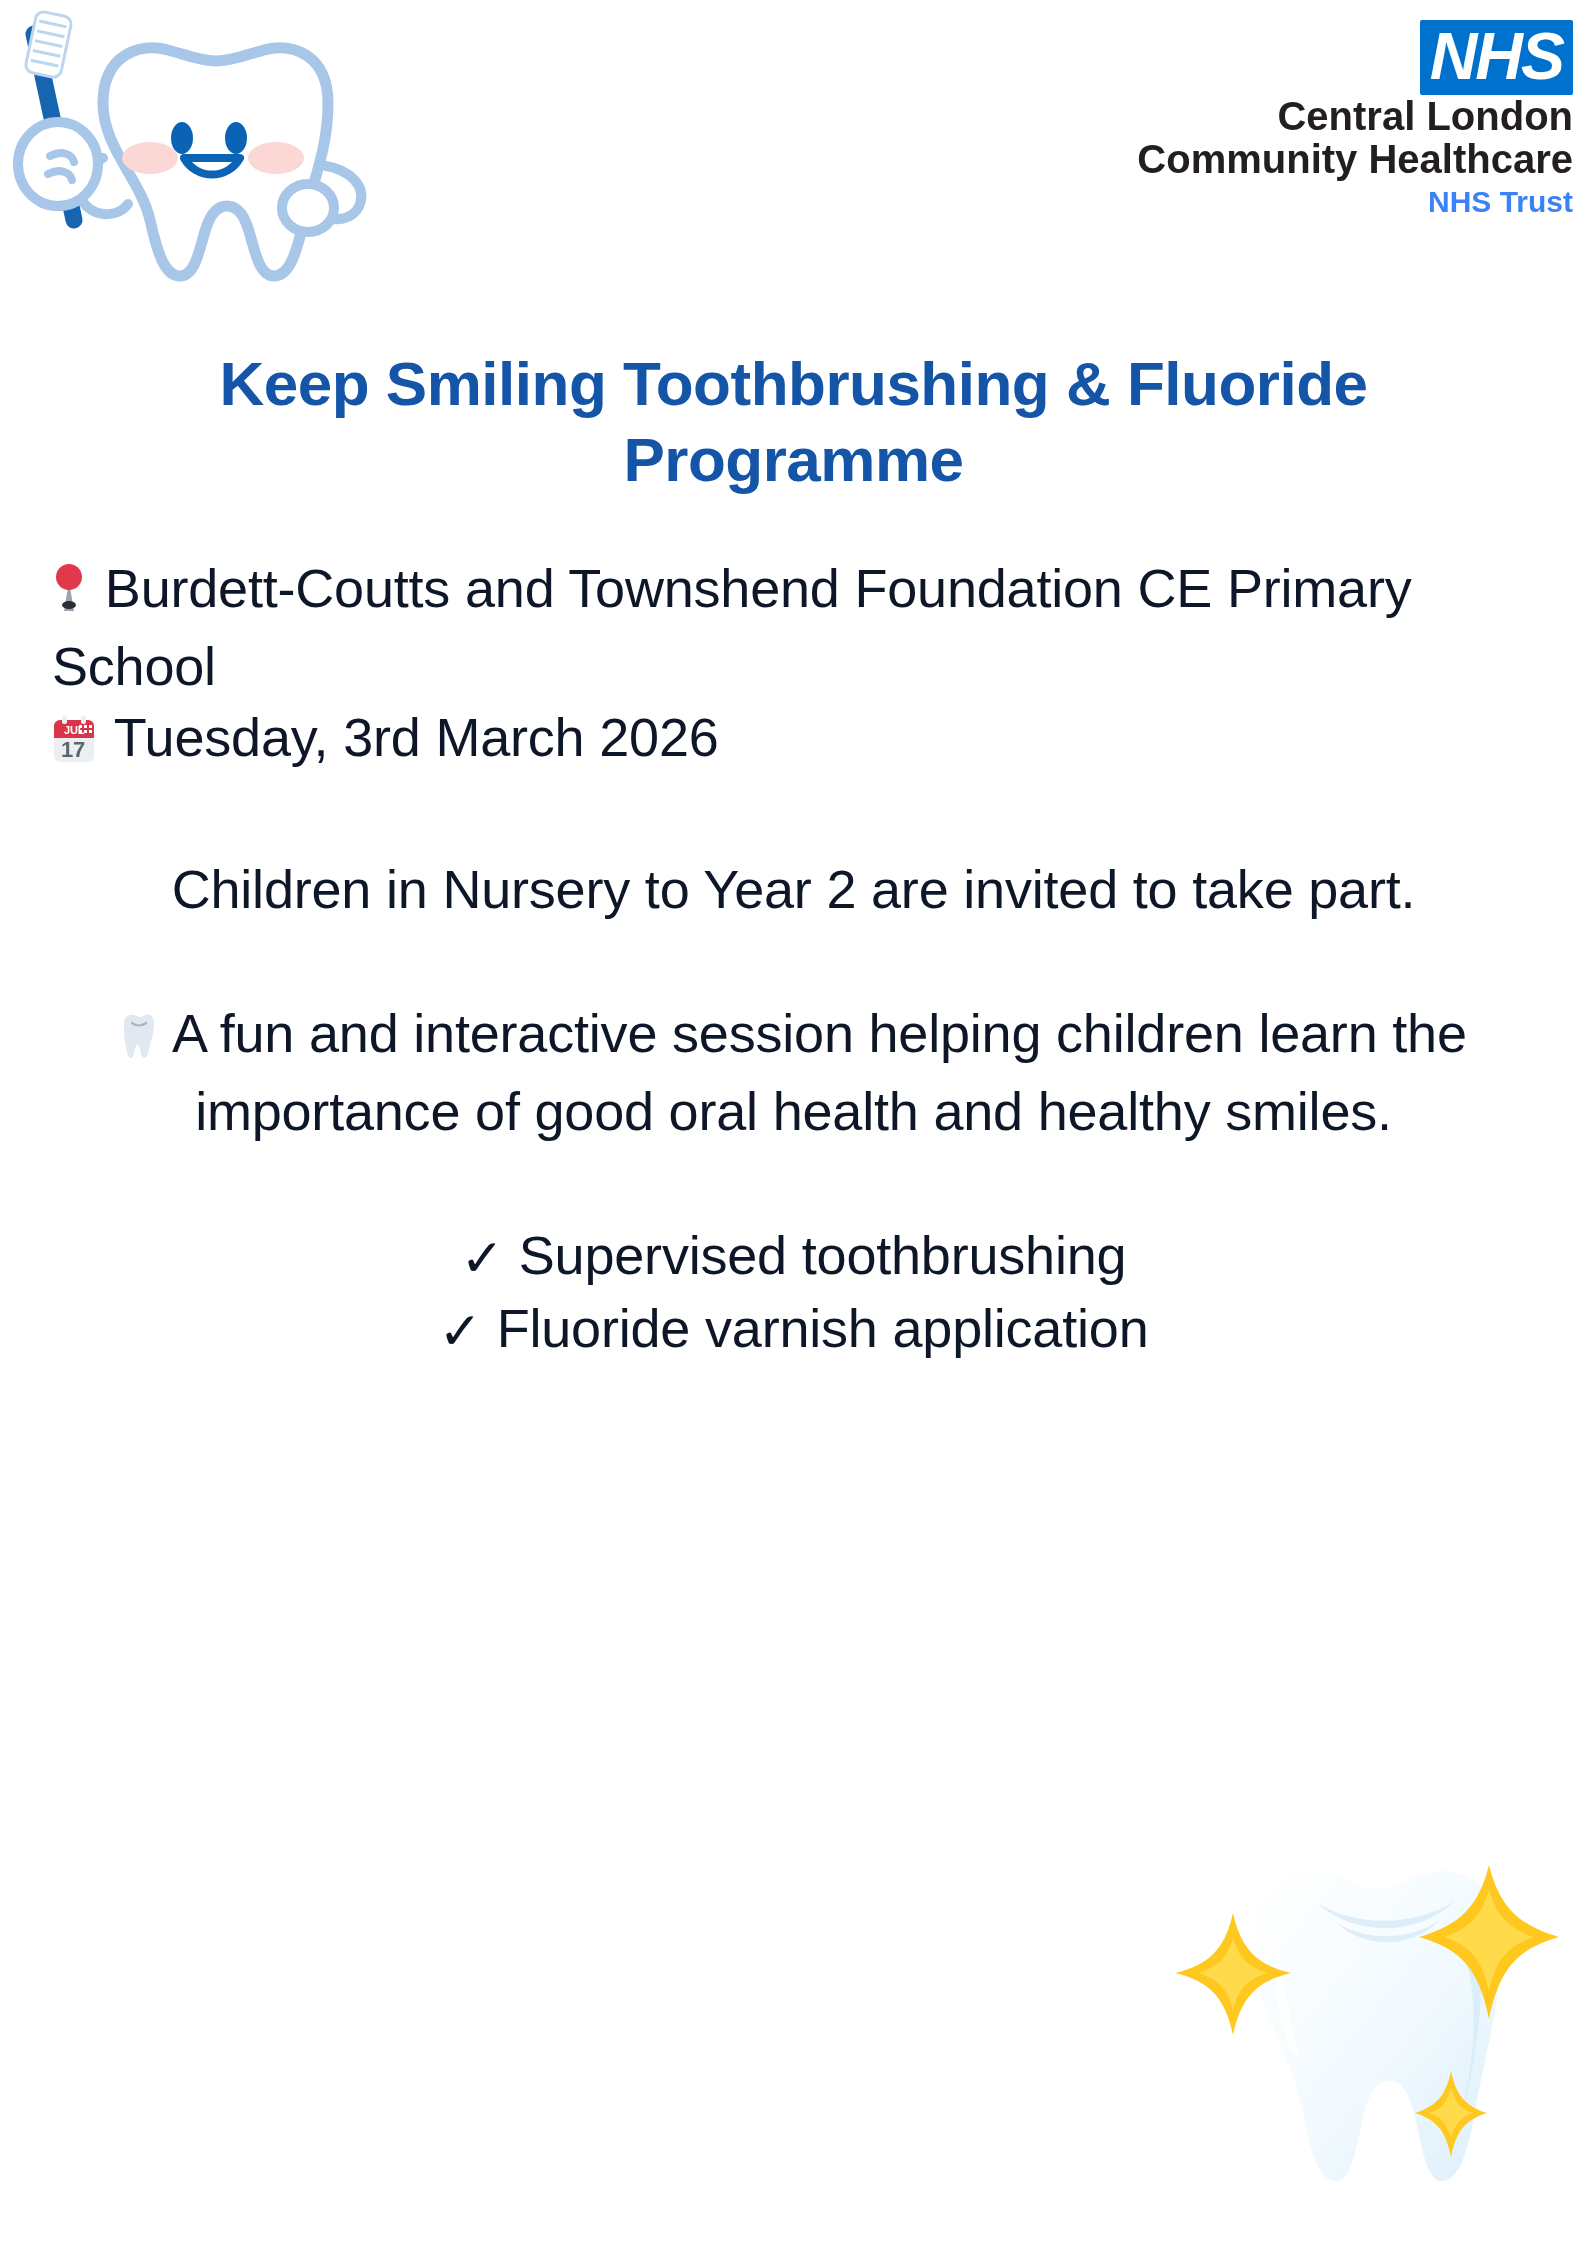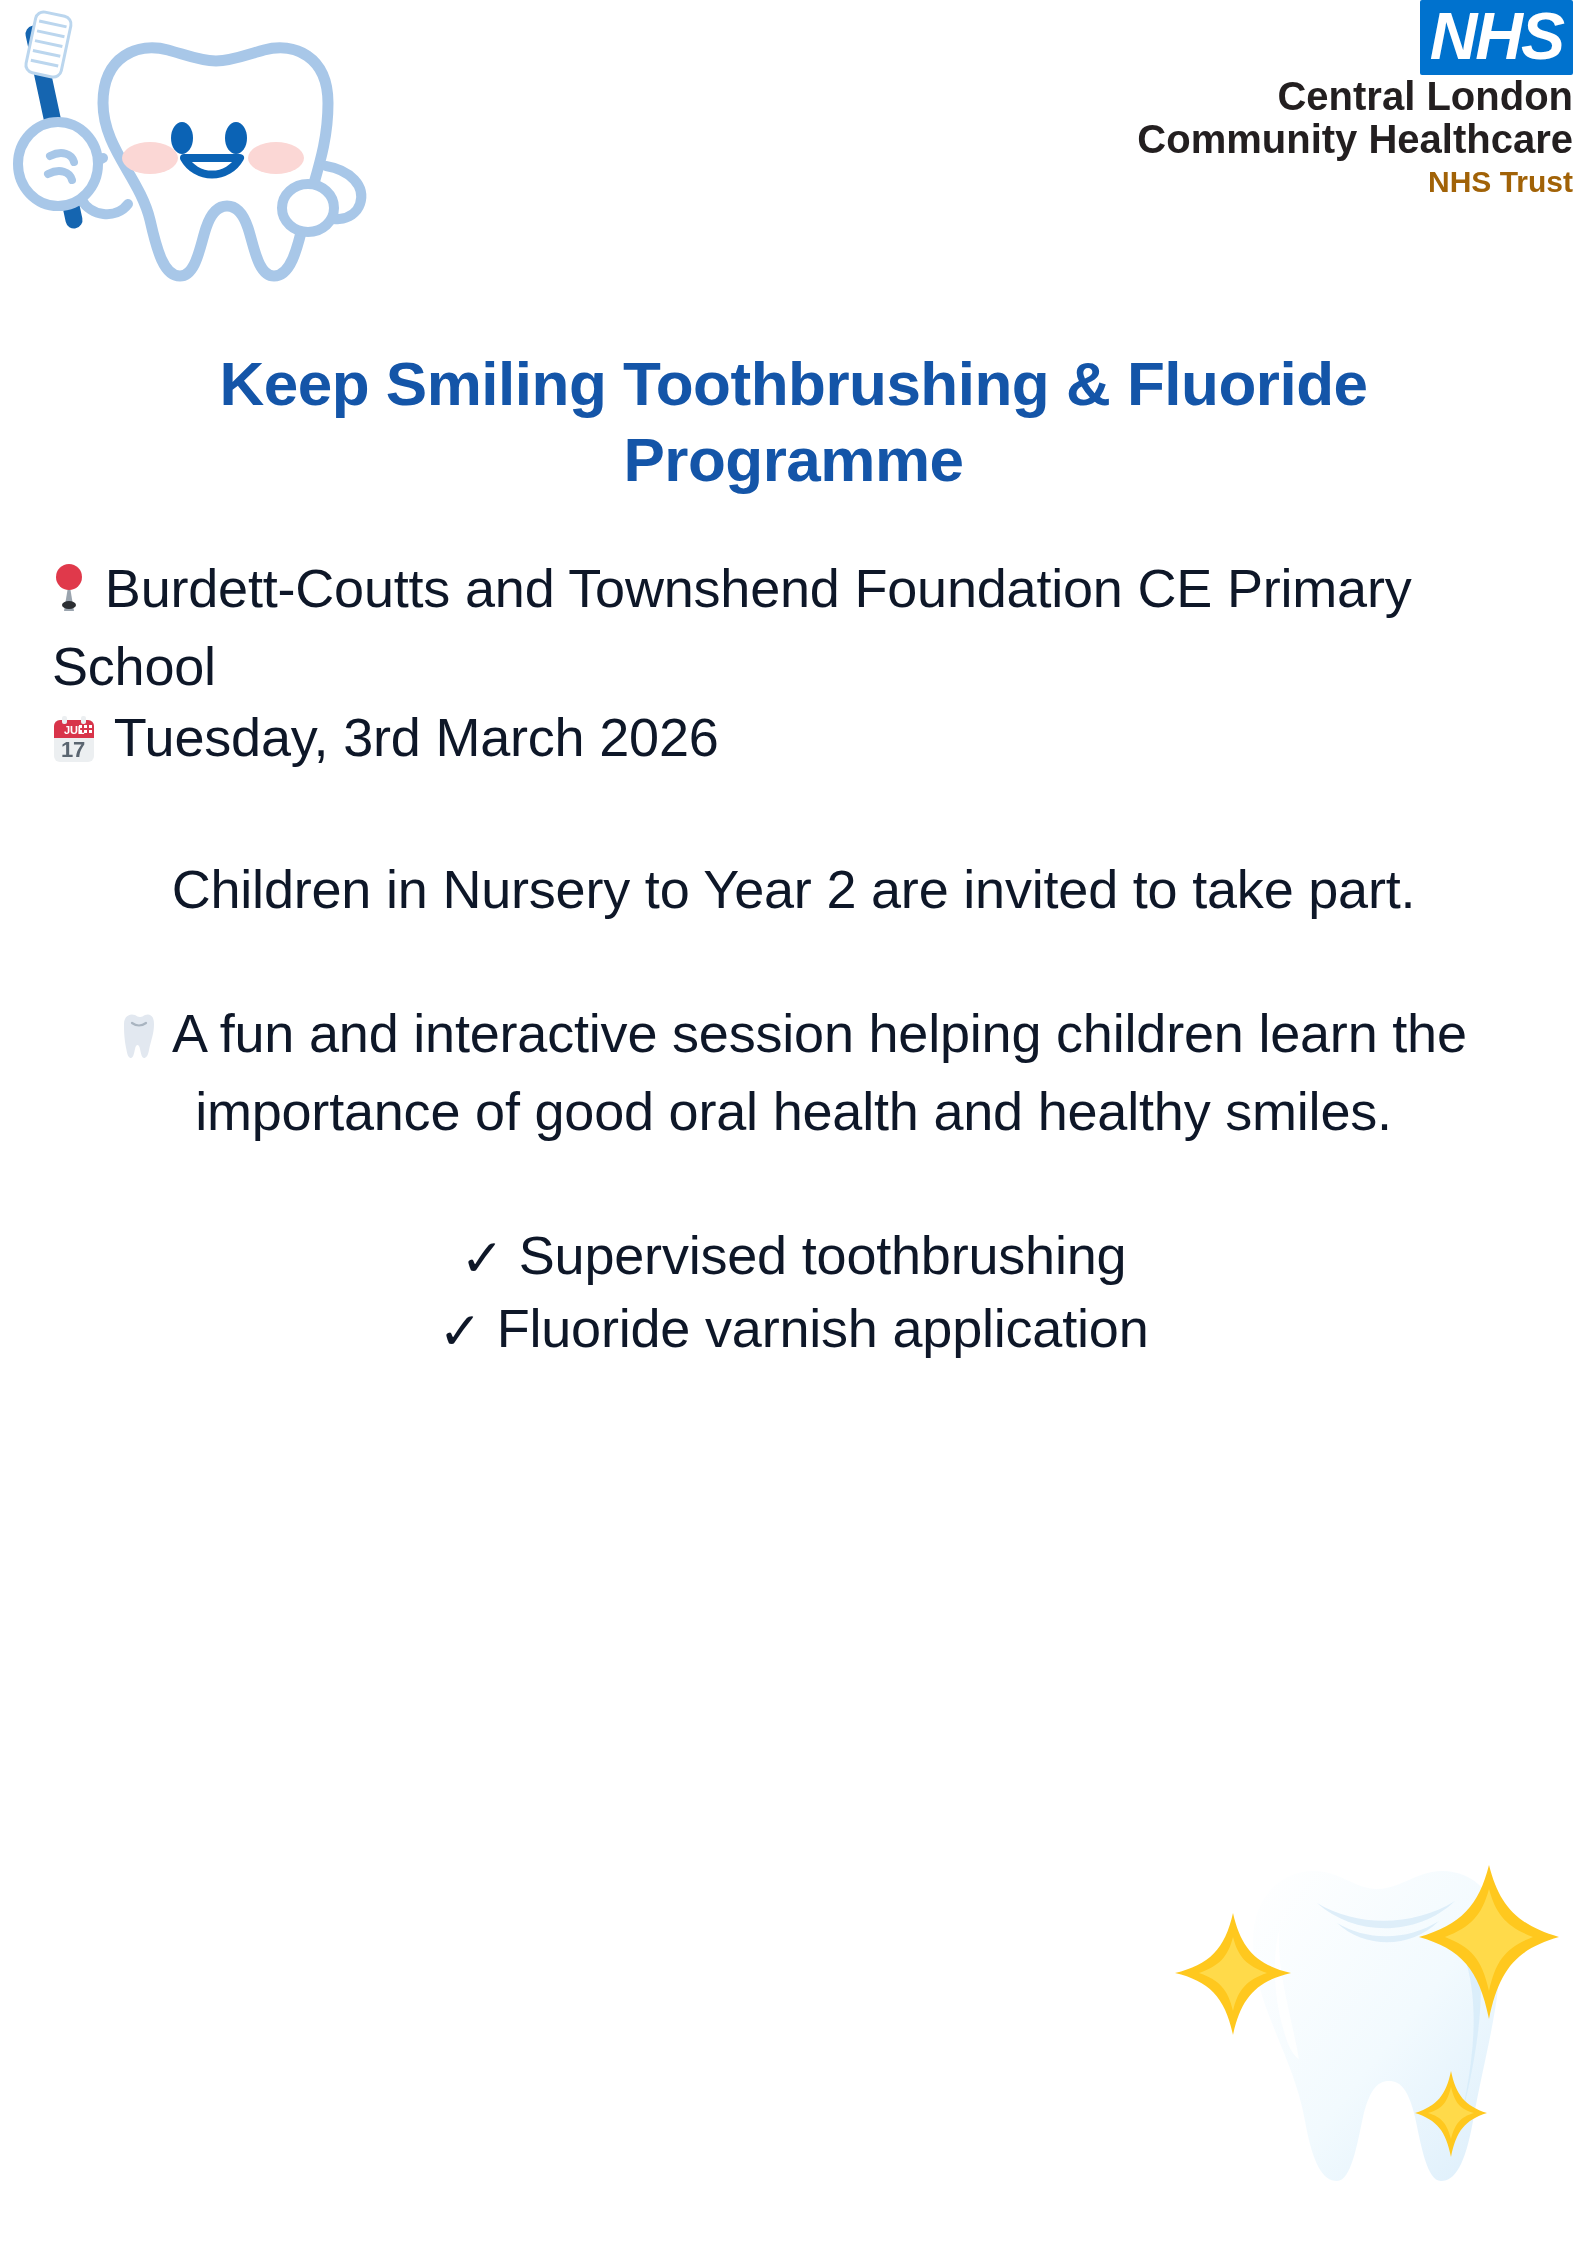--- a/index.html
+++ b/index.html
@@ -22,21 +22,21 @@
   .mascot {
     position: absolute;
     left: 8px;
     top: 8px;
     width: 370px;
     height: 320px;
   }
   .nhs-logo {
     position: absolute;
     right: 14px;
-    top: 0;
+    top: 20px;
     width: 480px;
     text-align: right;
     line-height: 1;
   }
   .nhs-box {
     display: inline-block;
     background: #0072CE;
     padding: 4px 10px 6px 10px;
     border-radius: 2px;
   }
@@ -60,21 +60,21 @@
     white-space: nowrap;
   }
   .trust-line2 {
     margin-top: 0px;
   }
   .trust-sub {
     display: block;
     font-family: "Liberation Sans", sans-serif;
     font-weight: bold;
     font-size: 30px;
-    color: #a16207;
+    color: #3b82f6;
     line-height: 1.1;
     margin-top: 4px;
   }
 
   
   .content {
     position: absolute;
     left: 0;
     top: 346px;
     width: 1587px;

